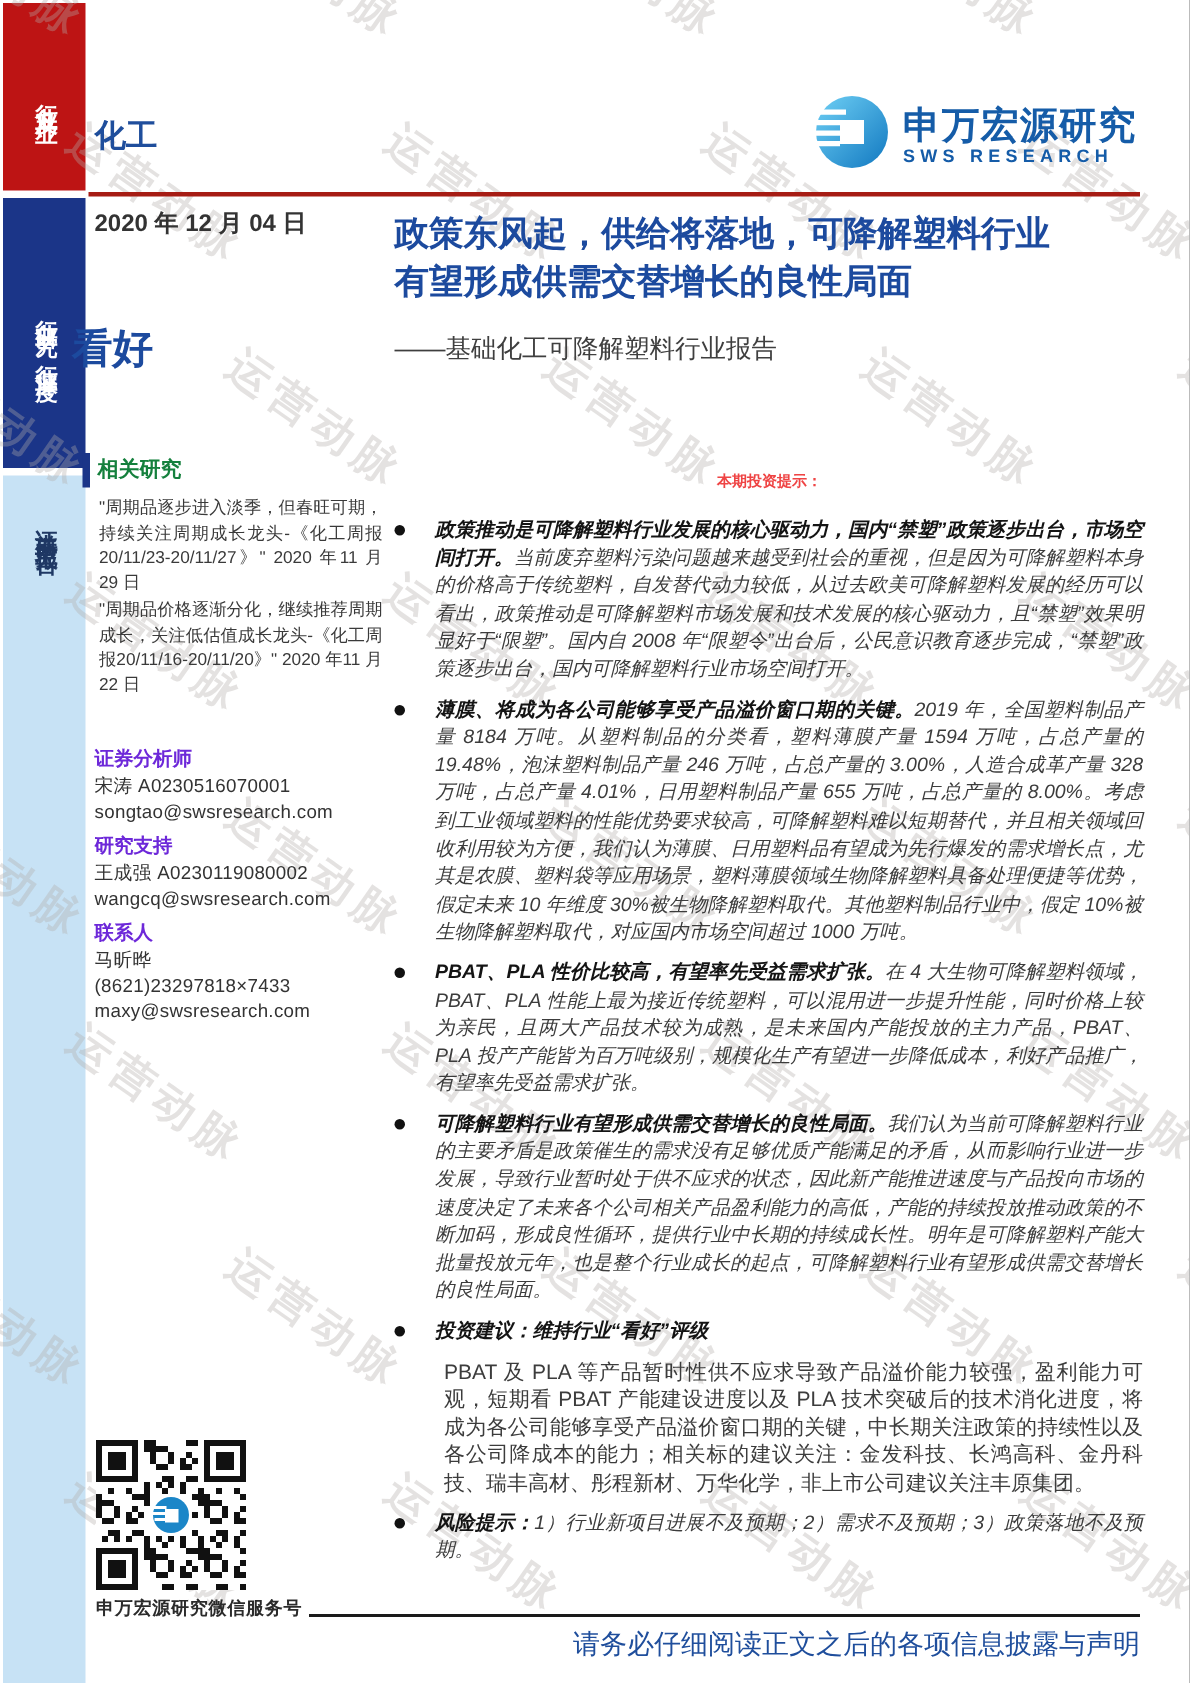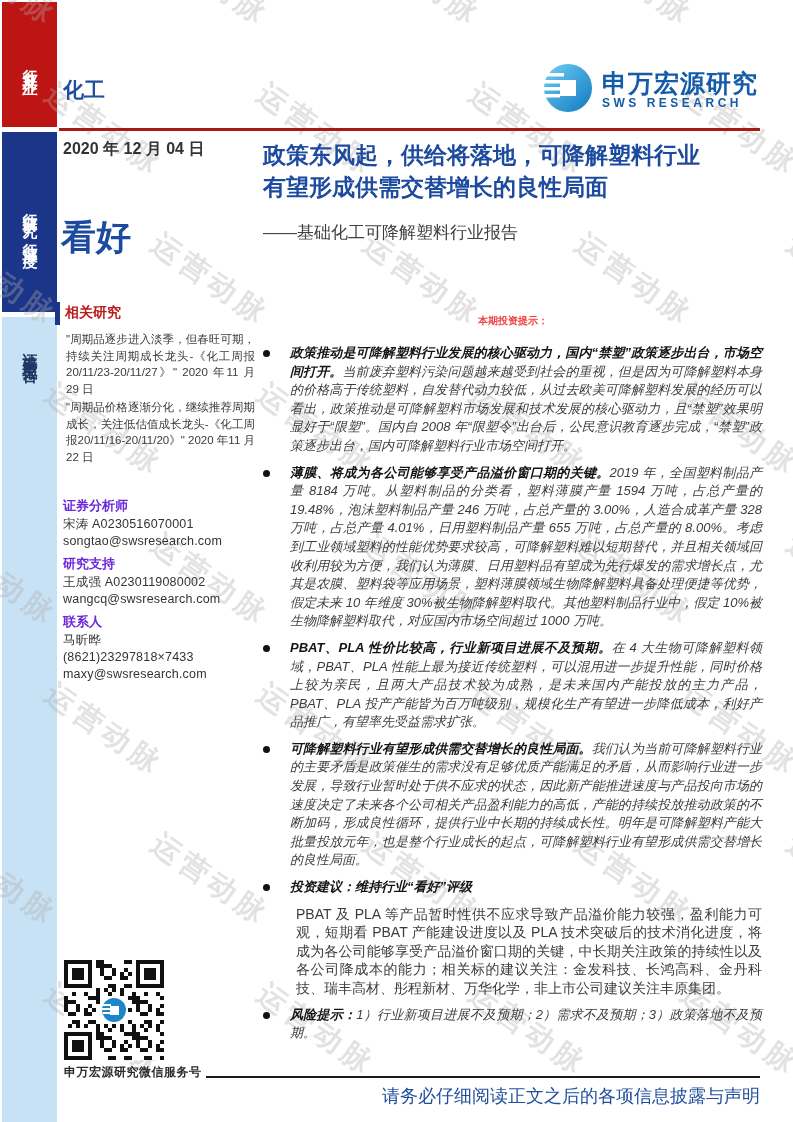--- a/index.html
+++ b/index.html
@@ -22,23 +22,23 @@
   .sector{position:absolute;left:63px;top:76px;font-size:21px;font-weight:bold;color:#1f4e9c;}
   .logo{position:absolute;left:538px;top:60px;display:flex;align-items:center;}
   .logo-text{margin-left:8px;color:#155ca8;}
   .logo-cn{font-size:25px;font-weight:bold;letter-spacing:1px;line-height:26px;}
   .logo-en{font-size:12px;font-weight:bold;letter-spacing:3.5px;line-height:14px;}
   .topline{position:absolute;left:59px;top:128px;width:701px;height:3px;background:#a61c14;}
   .date{position:absolute;left:63px;top:139px;font-size:16px;font-weight:bold;color:#333333;text-align:right;}
   .title{position:absolute;left:263px;top:139px;width:500px;font-size:23px;font-weight:bold;
          color:#1c4a9e;line-height:32px;}
   .subtitle{position:absolute;left:263px;top:221px;width:500px;font-size:17px;color:#3f3f3f;}
-  .rating{position:absolute;left:61px;top:214px;font-size:35px;font-weight:bold;color:#1c4a9e;}
+  .rating{position:absolute;left:48px;top:214px;font-size:27px;font-weight:bold;color:#1c4a9e;}
   .rel-bar{position:absolute;left:55px;top:302px;width:5px;height:23px;background:#1b3588;}
-  .rel-head{position:absolute;left:65px;top:304px;font-size:14px;font-weight:bold;color:#b91c1c;}
+  .rel-head{position:absolute;left:65px;top:304px;font-size:14px;font-weight:bold;color:#15803d;}
   .rel-list{position:absolute;left:66px;top:331px;width:189px;font-size:11.5px;color:#3a3a3a;line-height:16.5px;}
   .rel-item{margin-bottom:2px;text-align:justify;}
   .team{position:absolute;left:63px;top:490px;width:195px;font-size:12.5px;color:#333333;line-height:14px;}
   .team .lbl{font-weight:bold;color:#6d28d9;font-size:13px;margin-top:9px;margin-bottom:4px;}
   .team .val{margin-bottom:3px;letter-spacing:0.2px;}
   .body-col{position:absolute;left:263px;top:314px;width:500px;}
   .body-head{font-size:10px;font-weight:bold;color:#ef4444;margin-bottom:16px;text-align:center;}
   .bullet{display:flex;margin-bottom:8px;}
   .dot{width:7px;height:7px;border-radius:50%;background:#111;margin-top:6px;margin-right:20px;flex:0 0 7px;}
   .btext{font-size:13px;line-height:18.6px;color:#3c3c3c;text-align:justify;width:472px;font-style:italic;}
@@ -169,21 +169,21 @@
         <div class="btext"><b>政策推动是可降解塑料行业发展的核心驱动力，国内“禁塑”政策逐步出台，市场空间打开。</b><span>当前废弃塑料污染问题越来越受到社会的重视，但是因为可降解塑料本身的价格高于传统塑料，自发替代动力较低，从过去欧美可降解塑料发展的经历可以看出，政策推动是可降解塑料市场发展和技术发展的核心驱动力，且“禁塑”效果明显好于“限塑”。国内自 2008 年“限塑令”出台后，公民意识教育逐步完成，“禁塑”政策逐步出台，国内可降解塑料行业市场空间打开。</span></div>
       </div>
 
       <div class="bullet">
         <div class="dot"></div>
         <div class="btext"><b>薄膜、将成为各公司能够享受产品溢价窗口期的关键。</b><span>2019 年，全国塑料制品产量 8184 万吨。从塑料制品的分类看，塑料薄膜产量 1594 万吨，占总产量的 19.48%，泡沫塑料制品产量 246 万吨，占总产量的 3.00%，人造合成革产量 328 万吨，占总产量 4.01%，日用塑料制品产量 655 万吨，占总产量的 8.00%。考虑到工业领域塑料的性能优势要求较高，可降解塑料难以短期替代，并且相关领域回收利用较为方便，我们认为薄膜、日用塑料品有望成为先行爆发的需求增长点，尤其是农膜、塑料袋等应用场景，塑料薄膜领域生物降解塑料具备处理便捷等优势，假定未来 10 年维度 30%被生物降解塑料取代。其他塑料制品行业中，假定 10%被生物降解塑料取代，对应国内市场空间超过 1000 万吨。</span></div>
       </div>
 
       <div class="bullet">
         <div class="dot"></div>
-        <div class="btext"><b>PBAT、PLA 性价比较高，行业新项目进展不及预期。</b><span>在 4 大生物可降解塑料领域，PBAT、PLA 性能上最为接近传统塑料，可以混用进一步提升性能，同时价格上较为亲民，且两大产品技术较为成熟，是未来国内产能投放的主力产品，PBAT、PLA 投产产能皆为百万吨级别，规模化生产有望进一步降低成本，利好产品推广，有望率先受益需求扩张。</span></div>
+        <div class="btext"><b>PBAT、PLA 性价比较高，有望率先受益需求扩张。</b><span>在 4 大生物可降解塑料领域，PBAT、PLA 性能上最为接近传统塑料，可以混用进一步提升性能，同时价格上较为亲民，且两大产品技术较为成熟，是未来国内产能投放的主力产品，PBAT、PLA 投产产能皆为百万吨级别，规模化生产有望进一步降低成本，利好产品推广，有望率先受益需求扩张。</span></div>
       </div>
 
       <div class="bullet">
         <div class="dot"></div>
         <div class="btext"><b>可降解塑料行业有望形成供需交替增长的良性局面。</b><span>我们认为当前可降解塑料行业的主要矛盾是政策催生的需求没有足够优质产能满足的矛盾，从而影响行业进一步发展，导致行业暂时处于供不应求的状态，因此新产能推进速度与产品投向市场的速度决定了未来各个公司相关产品盈利能力的高低，产能的持续投放推动政策的不断加码，形成良性循环，提供行业中长期的持续成长性。明年是可降解塑料产能大批量投放元年，也是整个行业成长的起点，可降解塑料行业有望形成供需交替增长的良性局面。</span></div>
       </div>
 
       <div class="bullet">
         <div class="dot"></div>
         <div class="btext"><b>投资建议：维持行业“看好”评级</b><span></span></div>

